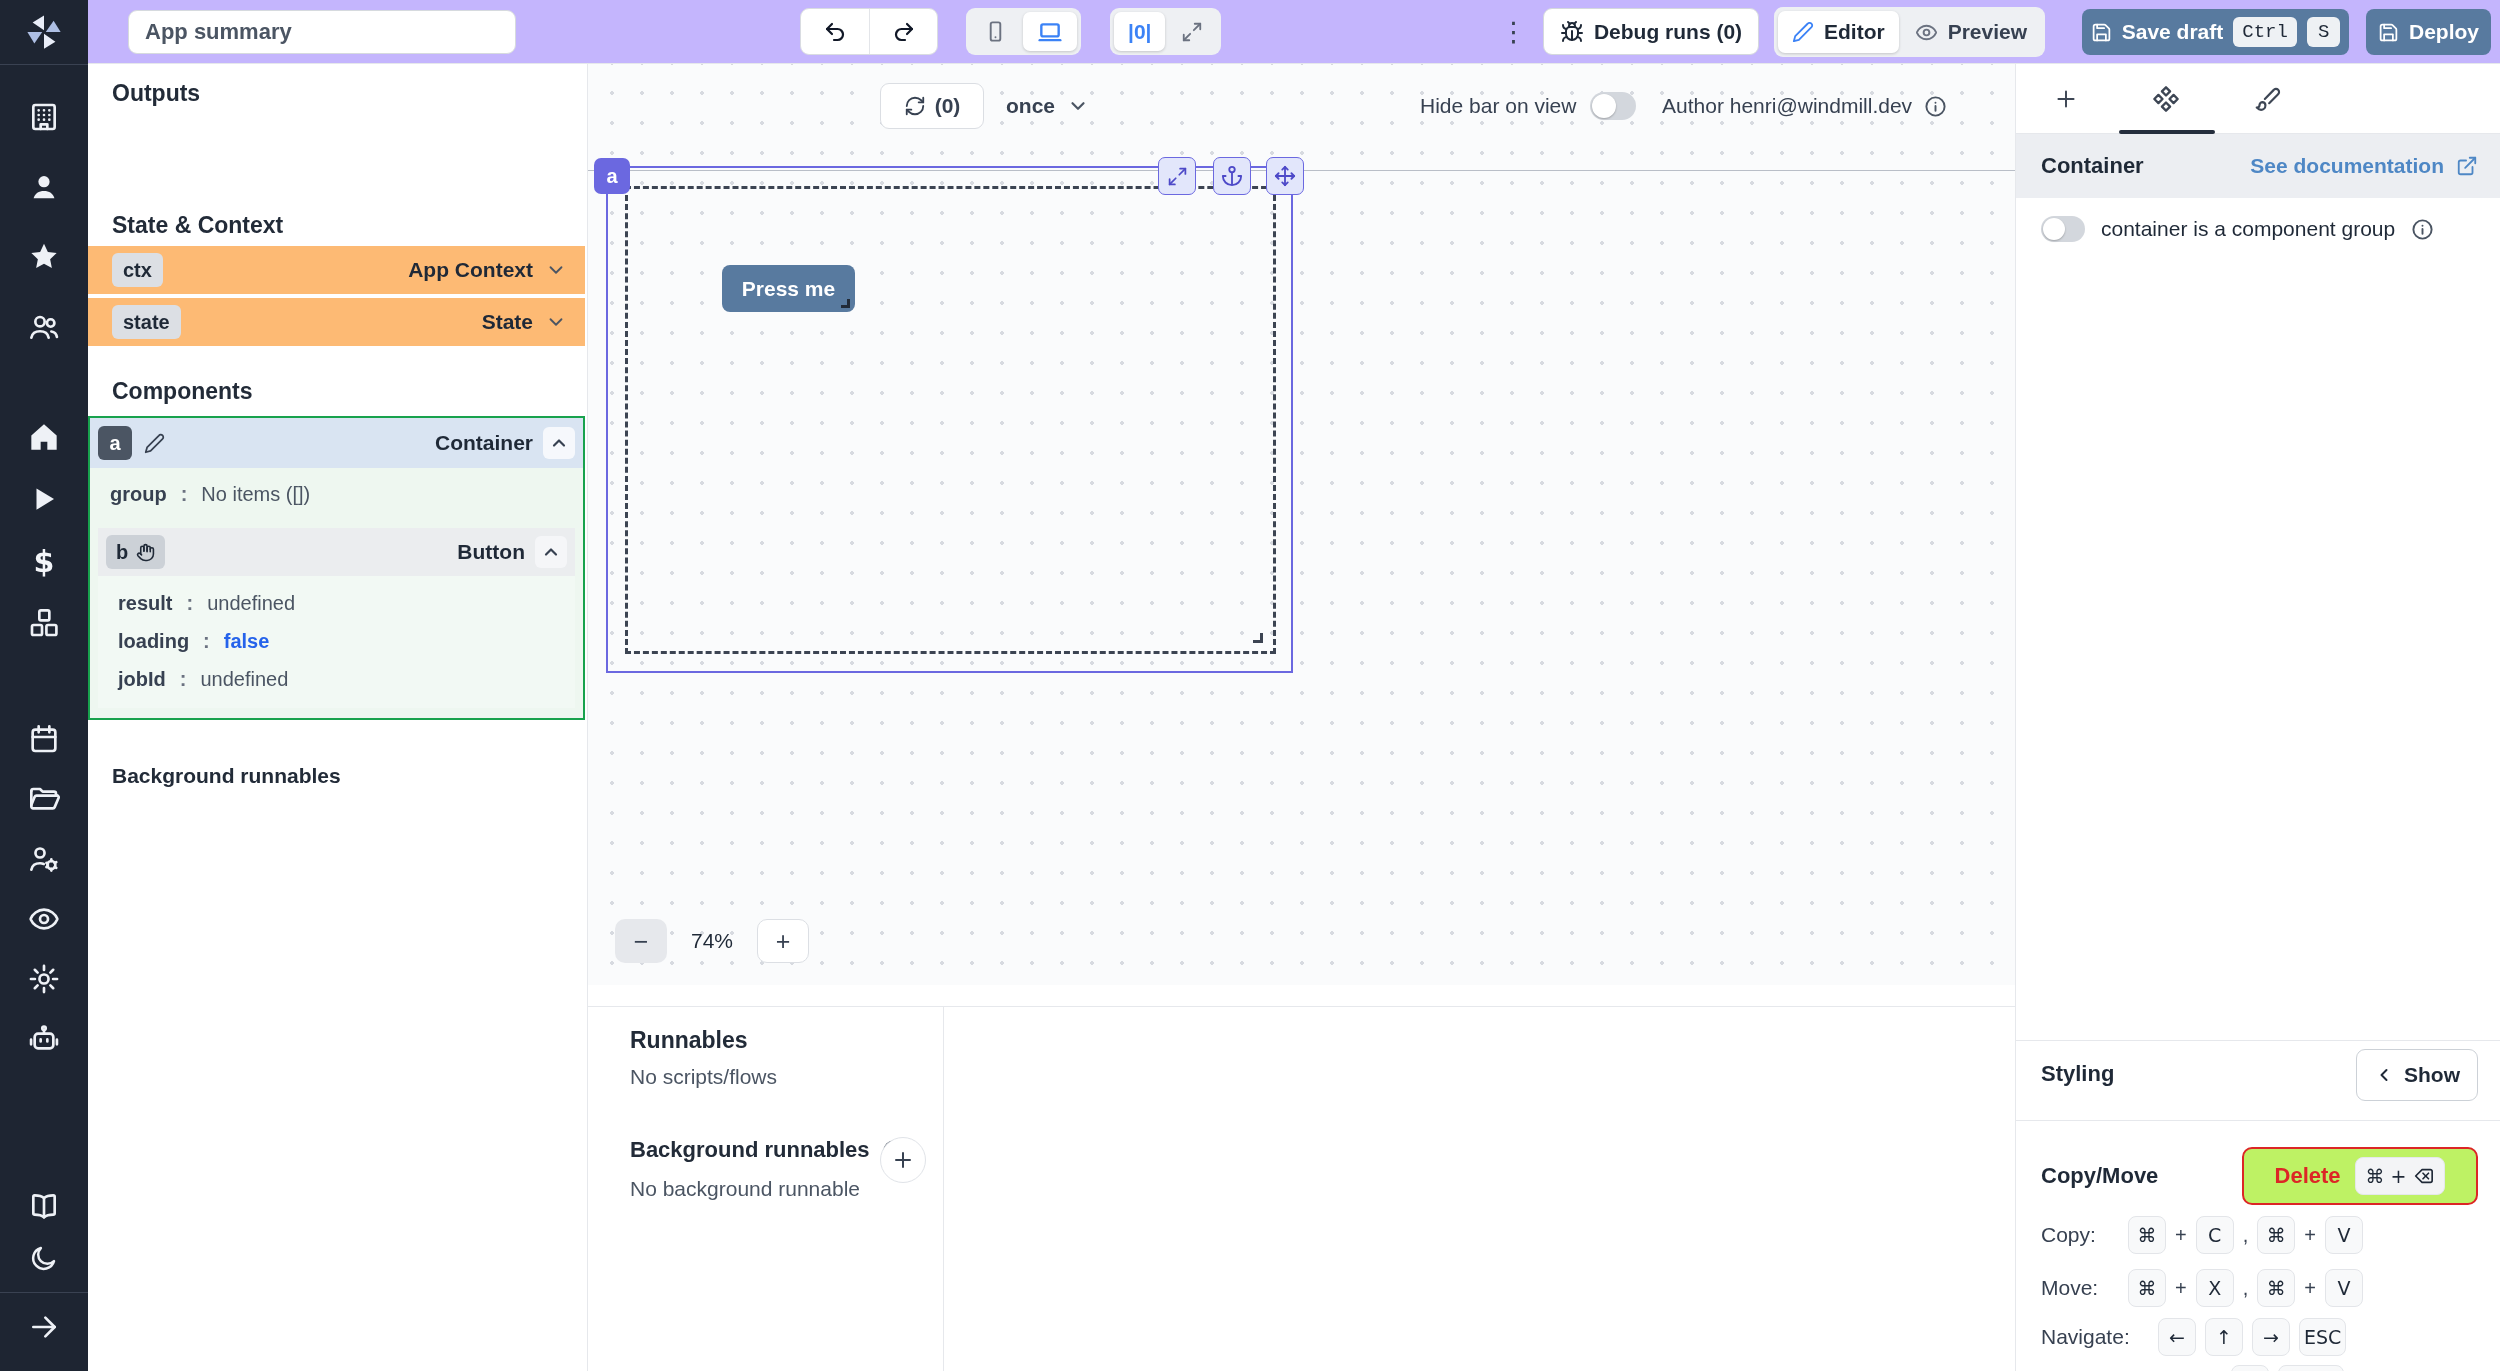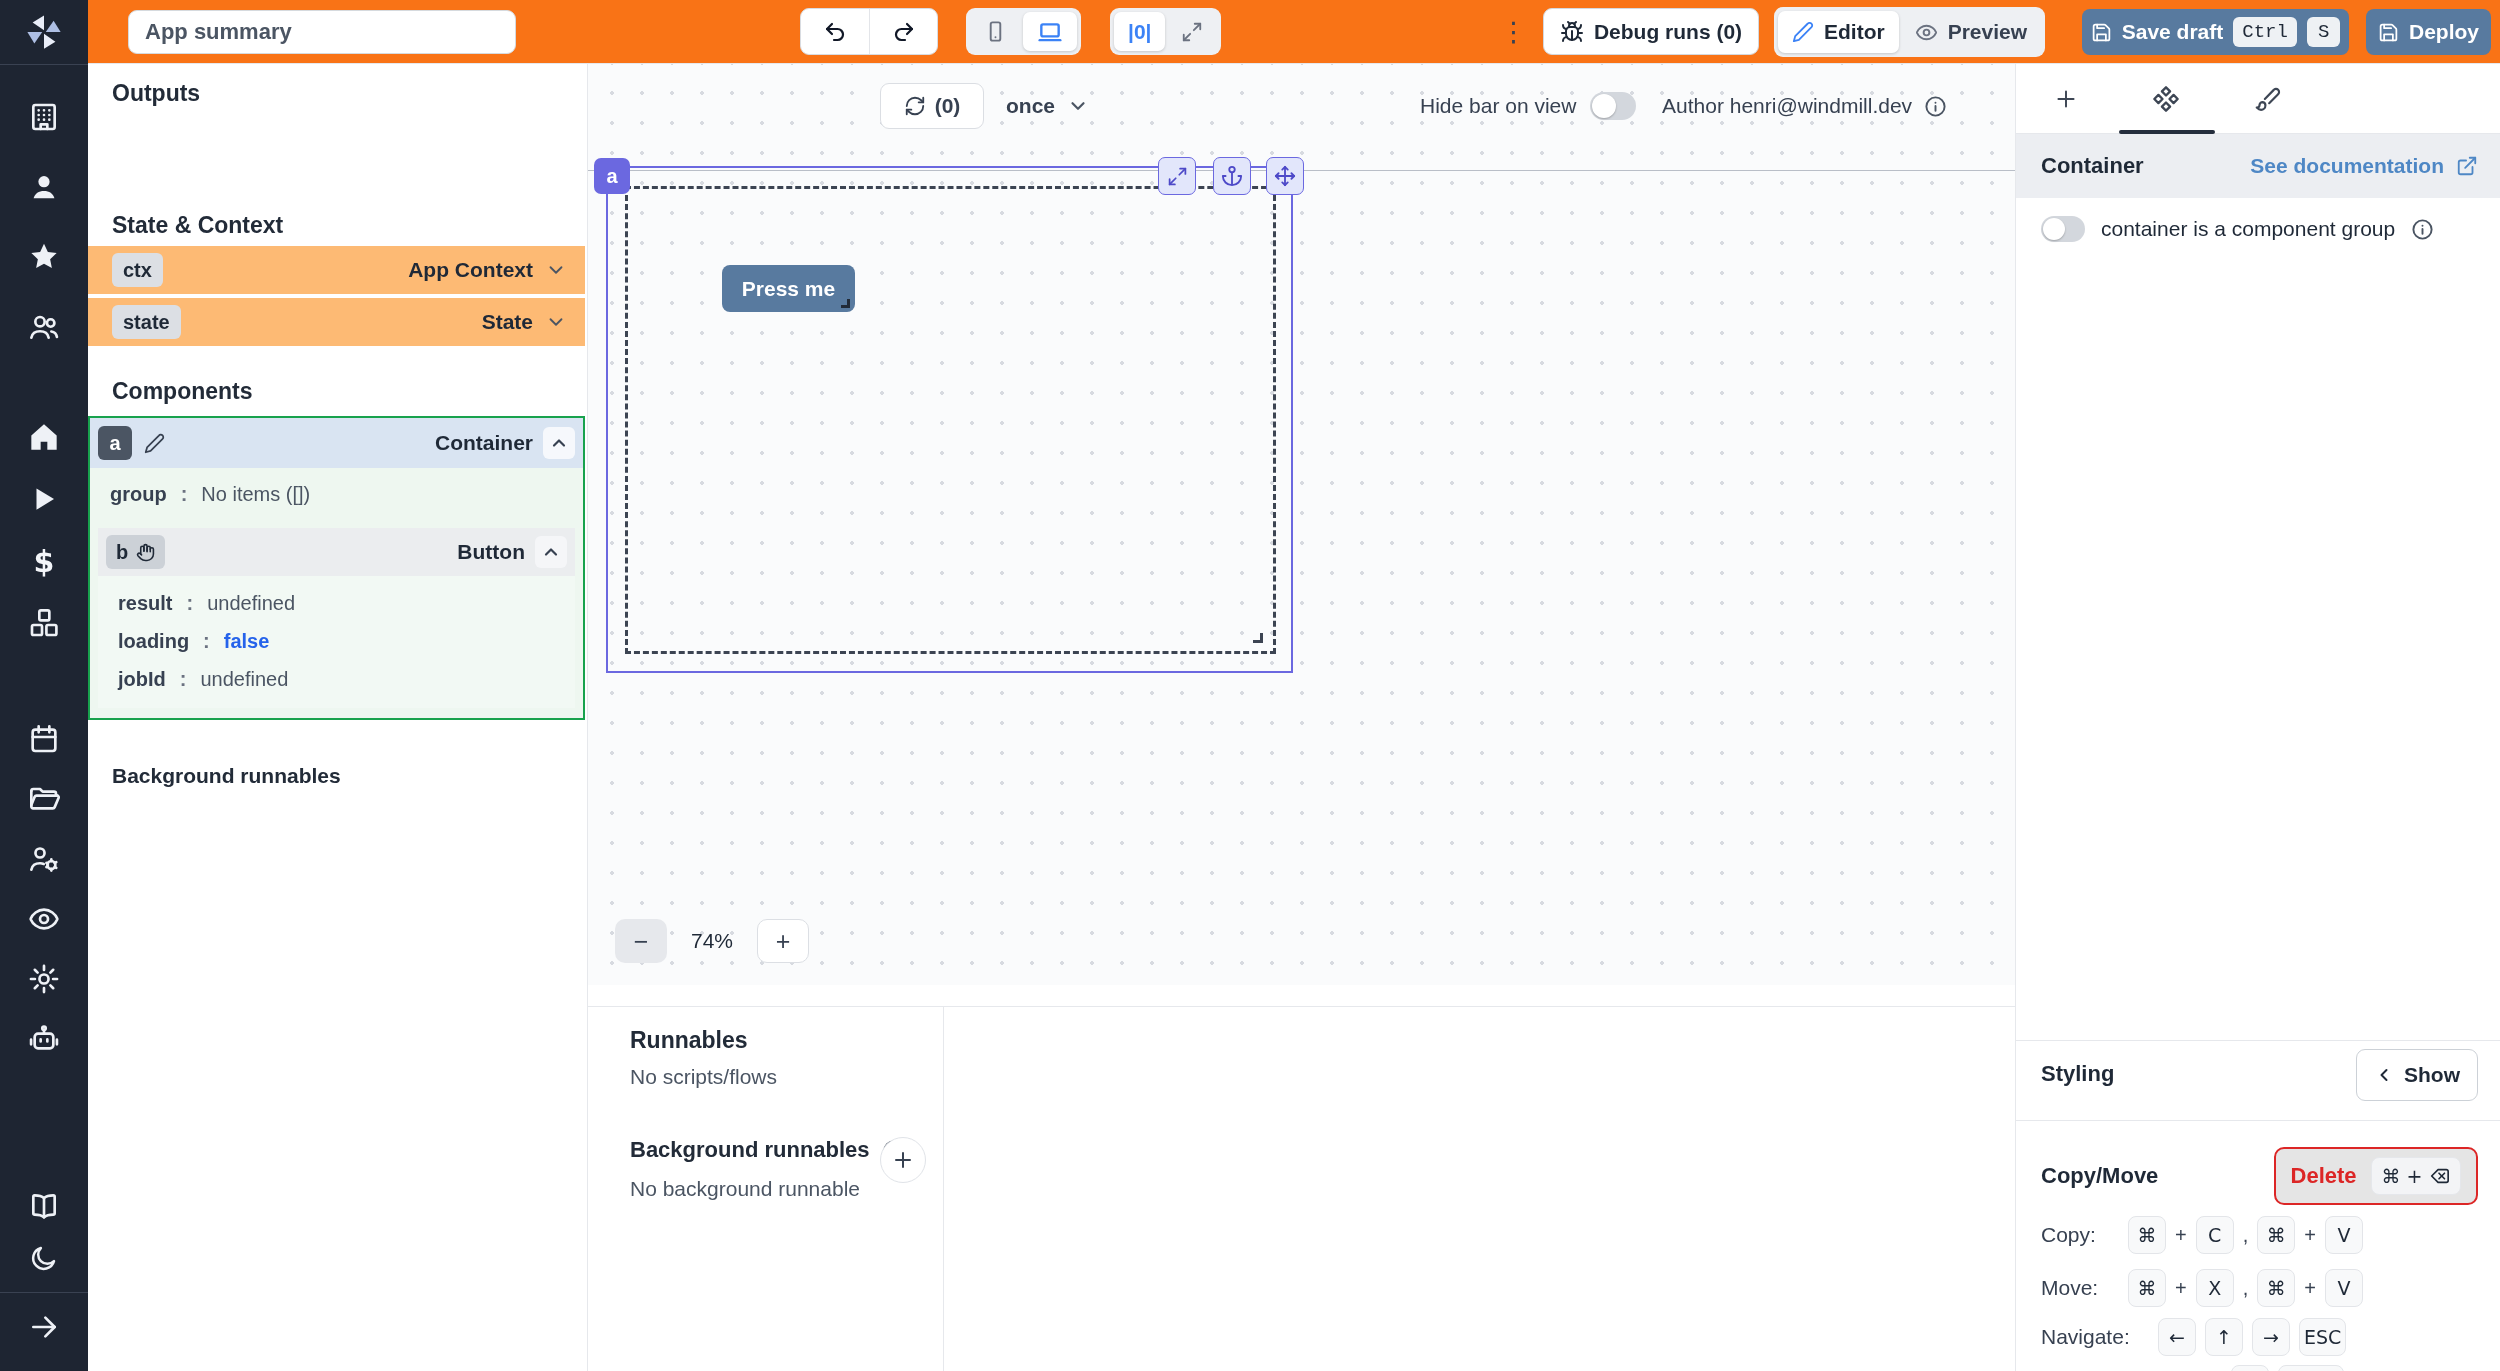--- a/index.html
+++ b/index.html
@@ -11,21 +11,21 @@
   .row { display:flex; align-items:center; }
   .ic { display:inline-block; fill:none; stroke:currentColor; stroke-width:2; stroke-linecap:round; stroke-linejoin:round; flex:0 0 auto; }
 
   
   .rail { position:absolute; left:0; top:0; width:88px; height:1371px; background:#1e2532; display:flex; flex-direction:column; align-items:center; color:#eef1f6; }
   .rail .sep { width:88px; height:1px; background:#3a4252; }
   .rail-btn { width:88px; height:52px; display:flex; align-items:center; justify-content:center; cursor:pointer; }
   .rail-txt { font-size:30px; font-weight:bold; color:#f3f5f9; font-family:"DejaVu Sans", sans-serif; }
 
   
-  .topbar { position:absolute; left:88px; top:0; right:0; height:64px; background:#f97316; border-bottom:1px solid #e6e8ec; }
+  .topbar { position:absolute; left:88px; top:0; right:0; height:64px; background:#c4b5fd; border-bottom:1px solid #e6e8ec; }
   .appsum { position:absolute; left:40px; top:10px; width:388px; height:44px; border:1px solid #d6dade; border-radius:9px; font-size:22px; font-weight:bold; color:#4b5563; padding:0 16px; background:#fff; font-family:"Liberation Sans", sans-serif; }
   .btn-group { position:absolute; top:8px; height:47px; display:flex; border:1px solid #d9dce1; border-radius:9px; background:#fff; overflow:hidden; }
   .btn-group > div { width:68px; display:flex; align-items:center; justify-content:center; color:#111827; }
   .btn-group > div + div { border-left:1px solid #e3e5e9; }
   .seg { position:absolute; top:8px; height:47px; background:#eef0f3; border-radius:9px; display:flex; align-items:center; padding:4px; gap:2px; }
   .seg .pill { height:39px; border-radius:7px; display:flex; align-items:center; justify-content:center; padding:0 14px; color:#6b7280; font-size:21px; font-weight:bold; }
   .seg .pill.on { background:#fff; box-shadow:0 1px 3px rgba(0,0,0,.18); color:#3b82f6; }
   .tb-btn { position:absolute; top:8px; height:47px; background:#fff; border:1px solid #d4d8dd; border-radius:9px; display:flex; align-items:center; justify-content:center; gap:10px; font-size:21px; font-weight:bold; color:#1f2937; }
   .blue-btn { position:absolute; top:9px; height:46px; border-radius:8px; background:#587a9f; color:#fff; display:flex; align-items:center; justify-content:center; gap:10px; font-size:21px; font-weight:bold; }
   .kcap { background:#eef1f4; color:#1f2937; border-radius:6px; height:30px; display:flex; align-items:center; padding:0 9px; font-family:"Liberation Mono", monospace; font-size:19px; font-weight:normal; }
@@ -95,21 +95,21 @@
   .rhead .t { font-size:22px; font-weight:bold; }
   .doclink { margin-left:auto; display:flex; align-items:center; gap:12px; color:#4e87c5; font-size:21px; font-weight:bold; }
   .grouprow { position:absolute; left:25px; top:152px; display:flex; align-items:center; gap:16px; font-size:21px; color:#1f2937; }
   .toggle.sm { width:44px; height:26px; }
   .toggle.sm .knob { width:22px; height:22px; }
   .styling { position:absolute; left:0; top:976px; width:100%; border-top:1px solid #e6e8ec; height:80px; }
   .styling .t { position:absolute; left:25px; top:20px; font-size:22px; font-weight:bold; }
   .show-btn { position:absolute; right:22px; top:8px; width:122px; height:52px; background:#fff; border:1px solid #ccd1d7; border-radius:9px; display:flex; align-items:center; justify-content:center; gap:10px; font-size:21px; font-weight:bold; color:#1f2937; }
   .copymove { position:absolute; left:0; top:1056px; width:100%; border-top:1px solid #e6e8ec; }
   .copymove .t { position:absolute; left:25px; top:42px; font-size:22px; font-weight:bold; }
-  .delete-btn { position:absolute; right:22px; top:26px; width:204px; height:58px; border:2px solid #dc2626; border-radius:10px; background:#e5e5e5; display:flex; align-items:center; justify-content:center; gap:14px; }
+  .delete-btn { position:absolute; right:22px; top:26px; width:236px; height:58px; border:2px solid #dc2626; border-radius:10px; background:#bef264; display:flex; align-items:center; justify-content:center; gap:14px; }
   .delete-btn .lbl { color:#dc2626; font-size:22px; font-weight:bold; }
   .delete-kbd { background:#f3f4f6; border:1px solid #e5e7eb; border-radius:8px; height:38px; display:flex; align-items:center; gap:6px; padding:0 10px; color:#1f2937; font-size:19px; font-family:"DejaVu Sans", sans-serif; }
   .sc-row { position:absolute; left:25px; display:flex; align-items:center; gap:9px; font-size:21px; color:#374151; }
   .sc-row .lab { width:78px; }
   .sc-row.nav .lab { width:108px; }
   .kbd { min-width:38px; height:38px; border:1px solid #e3e5e9; background:#f8f9fa; border-radius:8px; display:flex; align-items:center; justify-content:center; padding:0 8px; font-size:19px; color:#1f2937; font-family:"DejaVu Sans", sans-serif; }
   .sep-sym { color:#374151; font-size:20px; }
 </style>
 </head>
 <body>

